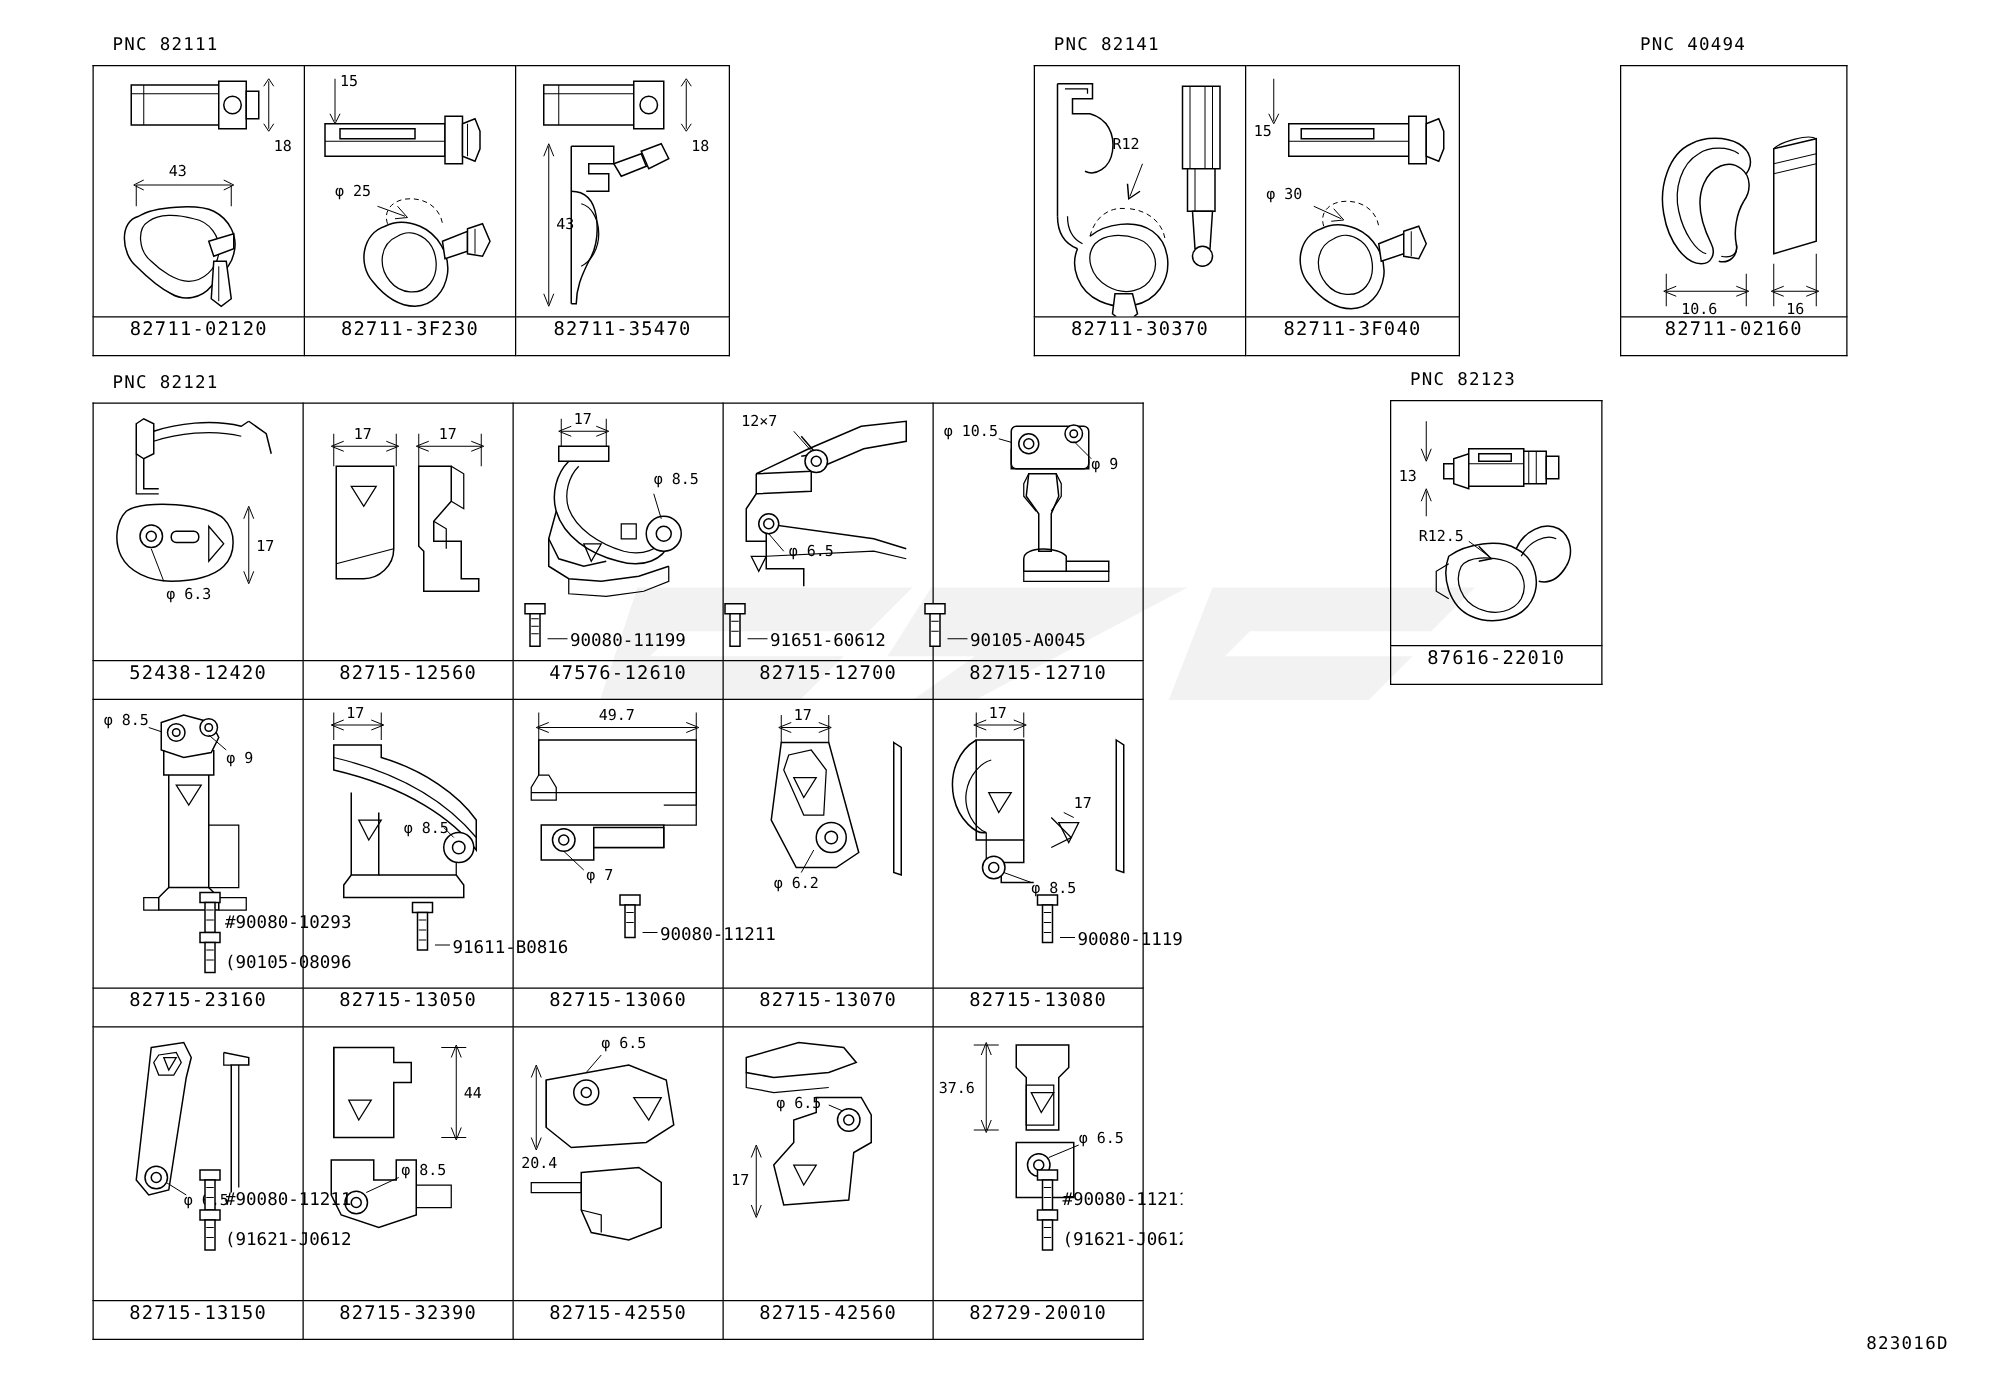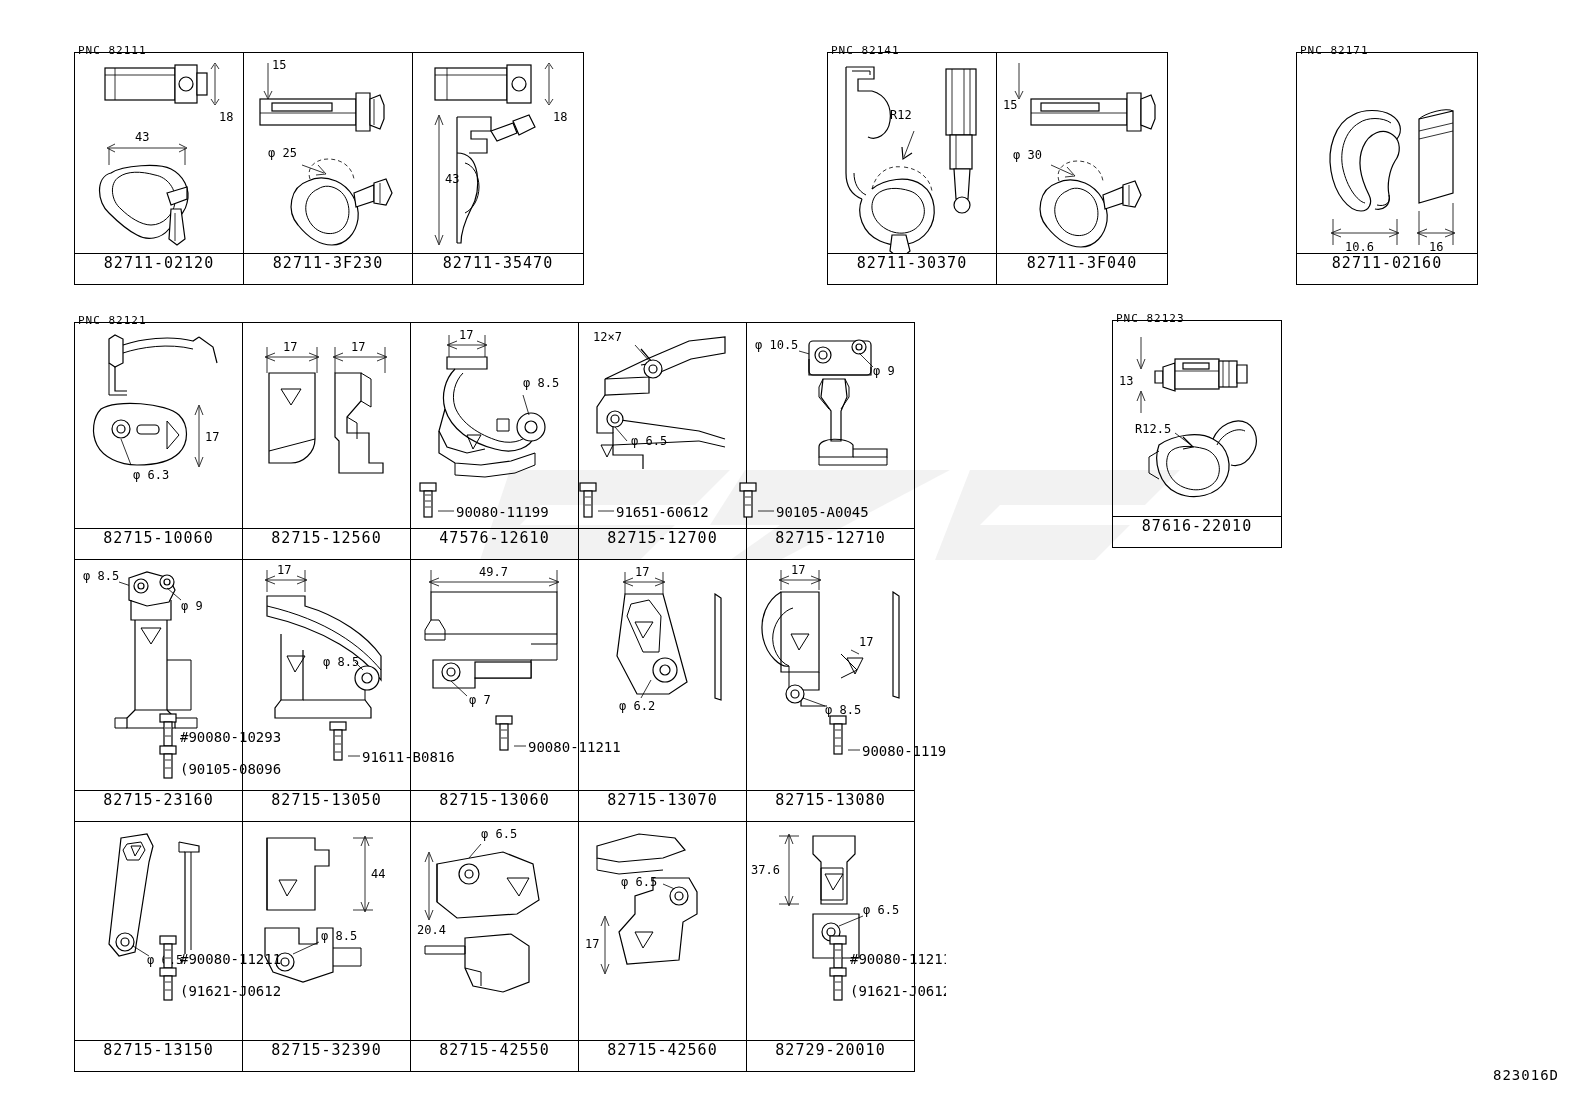--- a/index.html
+++ b/index.html
@@ -1,20 +1,20 @@
 <!DOCTYPE html>
 <html><head>
 <meta charset="utf-8">
 <style>
   html,body{margin:0;padding:0;background:#ffffff;}
   body{width:1592px;height:1099px;position:relative;font-family:"DejaVu Sans Mono",monospace;color:#000;overflow:hidden;}
   .wm{position:absolute;left:480px;top:430px;width:720px;height:180px;pointer-events:none;opacity:.18;}
   .wm svg{width:100%;height:100%;}
   .grp{position:absolute;}
-  .grp .pnc{position:absolute;top:-24px;left:4px;font-size:11px;letter-spacing:1px;white-space:nowrap;margin-top:16px;}
+  .grp .pnc{position:absolute;top:-24px;left:16px;font-size:14px;letter-spacing:1px;white-space:nowrap;}
   table.cells{border-collapse:collapse;table-layout:fixed;}
   table.cells td{border:1px solid #000;padding:0;vertical-align:top;position:relative;}
   td.art{height:200px;margin-top:40px;}
   td.lbl{height:30px;text-align:center;font-size:15px;letter-spacing:1px;vertical-align:middle;}
   .art-wrap{position:relative;width:100%;height:100%;}
   svg.draw{position:absolute;left:0;top:0;width:100%;height:100%;}
   .dim{font-family:"DejaVu Sans Mono",monospace;font-size:12px;fill:#000;}
   .ptn{font-family:"DejaVu Sans Mono",monospace;font-size:14px;fill:#000;}
   .ln{stroke:#000;fill:none;stroke-width:1.2;}
   .ln2{stroke:#000;fill:none;stroke-width:1;}
@@ -187,21 +187,21 @@
     </tr>
     <tr>
       <td class="lbl">82711-30370</td>
       <td class="lbl">82711-3F040</td>
     </tr>
   </tbody>
     </table>
 </div>
 
 <div class="grp" id="g3" style="left:1296px;top:52px;">
-  <div class="pnc">PNC  82171</div>
+  <div class="pnc">PNC  40494</div>
   <table class="cells">
     <tbody>
         <tr>
       <td class="art" style="width:180px">
         <div class="art-wrap">
           <svg class="draw" viewBox="0 0 180 200">
             <path d="M56 62 C38 70 30 96 34 118 C38 142 52 158 64 158 C72 158 76 150 72 142 C64 126 60 108 66 94 C72 80 86 74 96 82 C104 88 104 100 98 108" class="ln"></path>
             <path d="M56 62 C66 56 84 56 94 62 C104 68 106 78 100 86" class="ln"></path>
             <path d="M62 70 C48 78 42 98 46 116 C50 134 60 148 68 150" class="ln2"></path>
             <path d="M62 70 C70 64 86 64 94 70" class="ln2"></path>
@@ -392,21 +392,21 @@
             <path d="M98 56 L102 64 L102 74 L94 86" class="ln2"></path>
             <path d="M72 124 C72 114 100 114 106 122 L106 134 L72 134 Z" class="ln"></path>
             <path d="M106 126 L140 126 L140 134 L106 134" class="ln"></path>
             <path d="M72 134 L72 142 L140 142 L140 134" class="ln2"></path>
           </svg>
         </div>
       </td>
     </tr>
 
     <tr>
-      <td class="lbl">82715-10060</td>
+      <td class="lbl">52438-12420</td>
       <td class="lbl">82715-12560</td>
       <td class="lbl">47576-12610</td>
       <td class="lbl">82715-12700</td>
       <td class="lbl">82715-12710</td>
     </tr>
 
     <tr>
       <td class="art" style="height:230px">
         <div class="art-wrap">
           <svg class="draw" viewBox="0 0 167 230">

